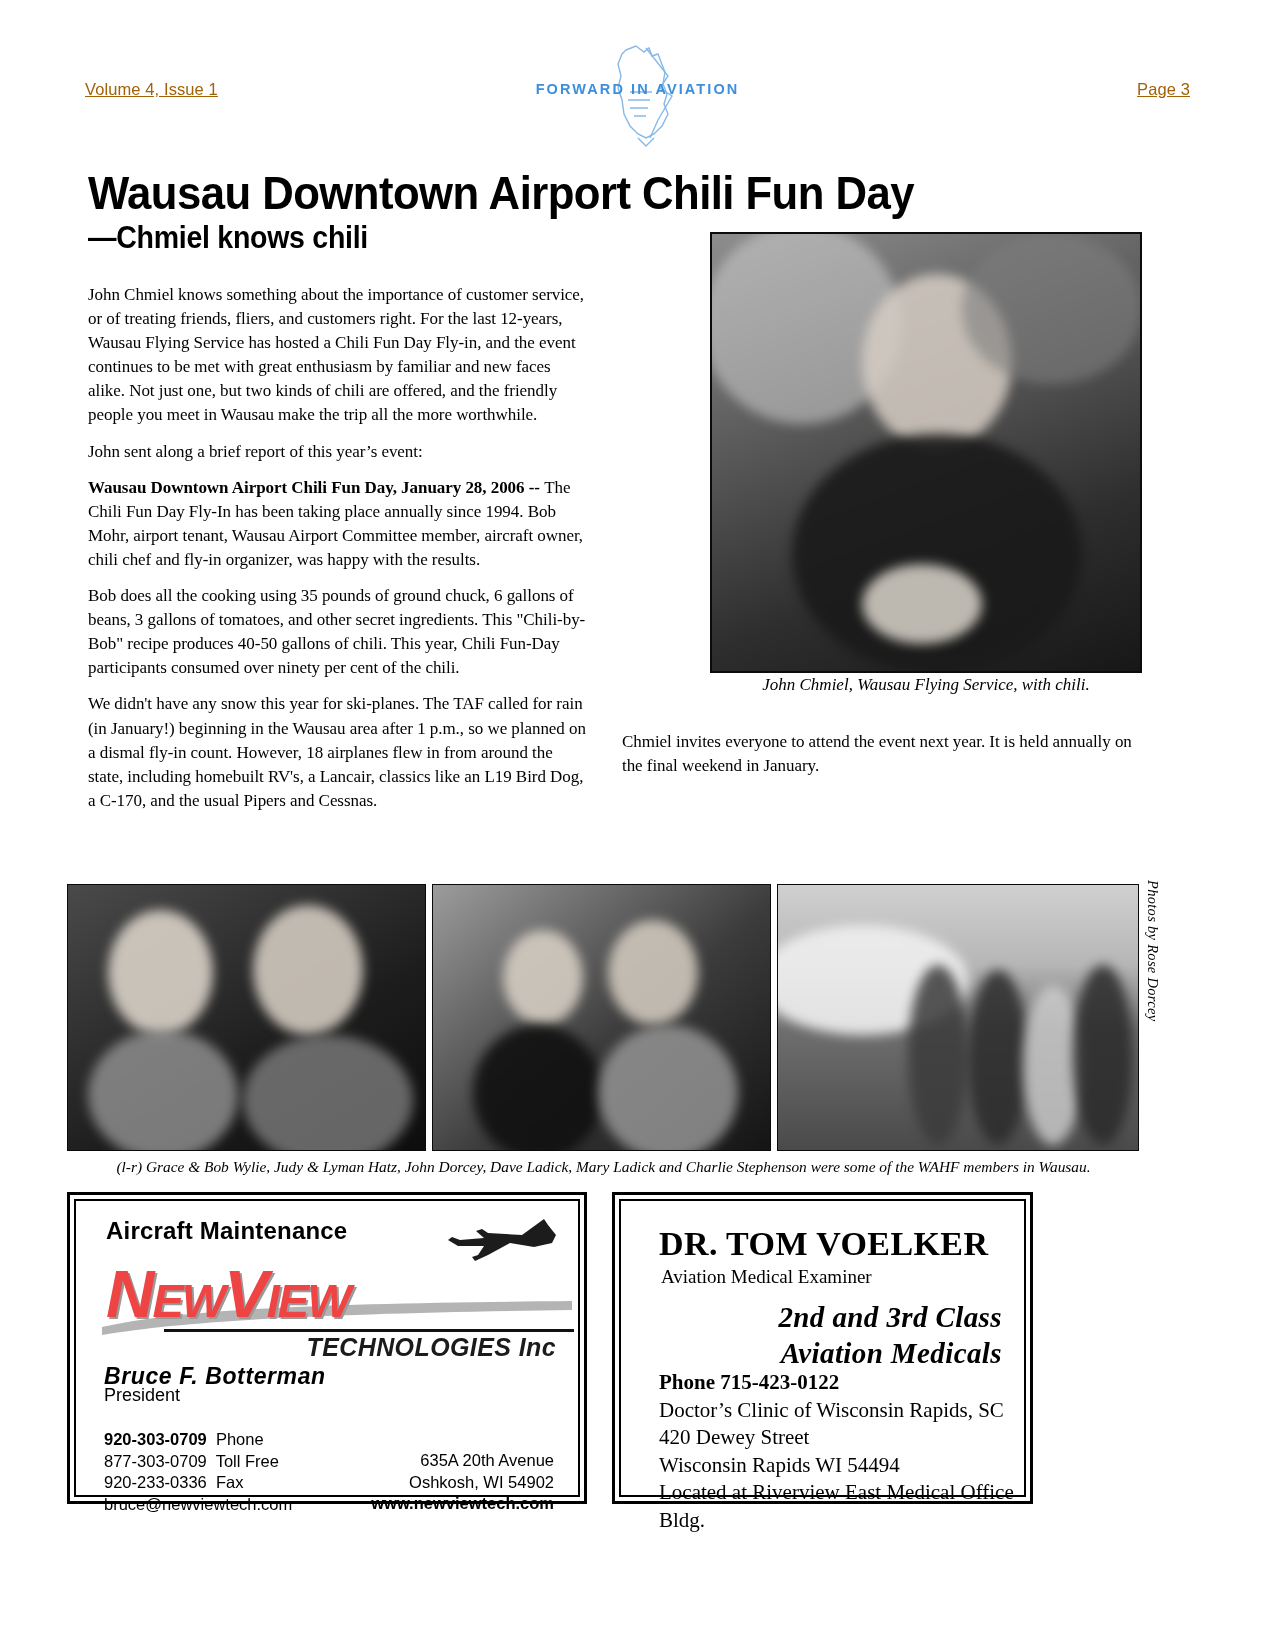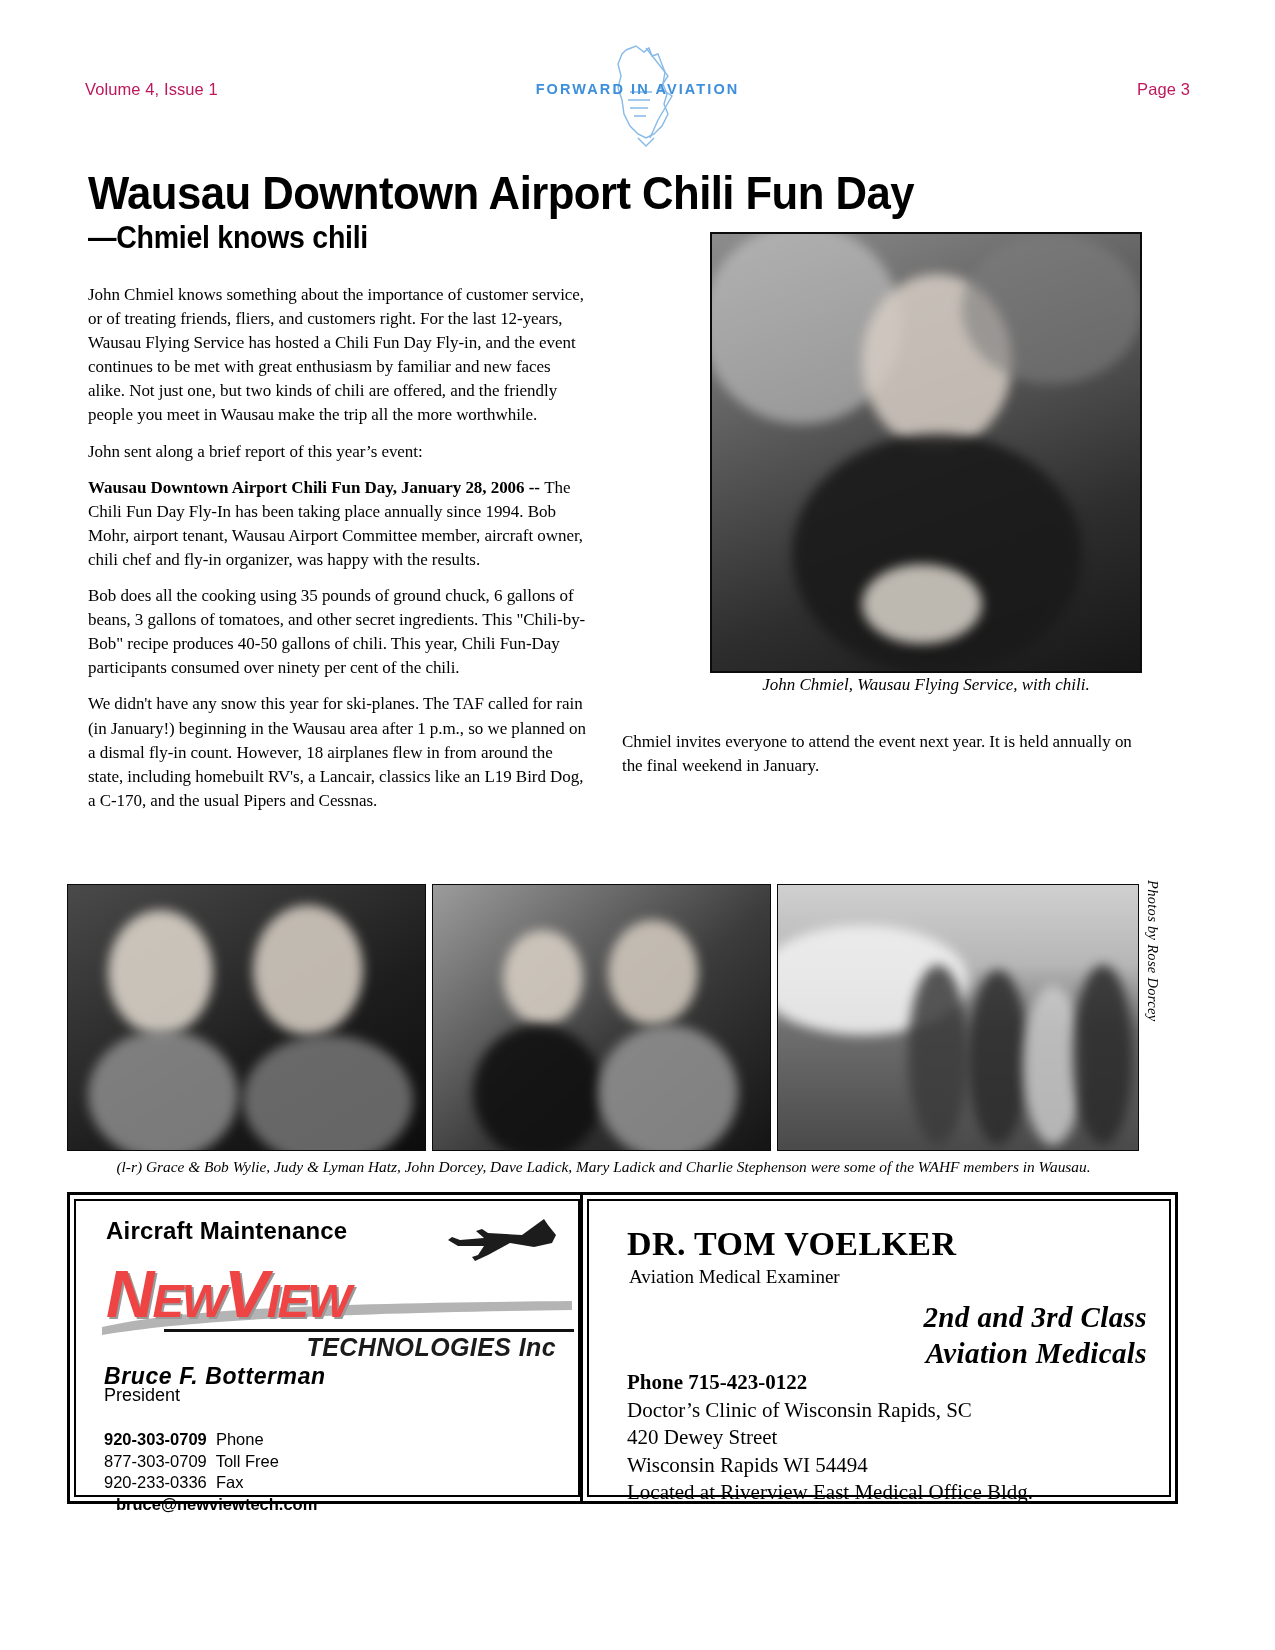--- a/index.html
+++ b/index.html
@@ -29,21 +29,22 @@
     top: 72px;
     width: 1105px;
     height: 40px;
   }
   .mast-left, .mast-right {
     position: absolute;
     top: 8px;
     font-family: "Liberation Sans", "DejaVu Sans", sans-serif;
     font-size: 16.5px;
     letter-spacing: .1px;
-    color: #be185d;
+    color: #a16207;
+    text-decoration: underline;
   }
   .mast-left { left: 0; }
   .mast-right { right: 0; }
 
   .logo-wrap {
     position: absolute;
     left: 50%;
     top: -30px;
     transform: translateX(-50%);
     width: 240px;
@@ -181,21 +182,21 @@
     background: #fff;
     box-sizing: border-box;
   }
   .ad-inner {
     position: absolute;
     inset: 4px;
     border: 2px solid #000;
     box-sizing: border-box;
   }
   .ad-left  { left: 67px;  top: 1192px; width: 520px; height: 312px; }
-  .ad-right { left: 580px; top: 1192px; width: 598px; height: 312px; }
+  .ad-right { left: 612px; top: 1192px; width: 421px; height: 312px; }
 
   
   .nv-head {
     position: absolute;
     left: 30px;
     top: 16px;
     font-family: "Liberation Sans", "DejaVu Sans", sans-serif;
     font-weight: bold;
     font-size: 24px;
     letter-spacing: .2px;
@@ -271,21 +272,21 @@
   }
   .nv-contact {
     position: absolute;
     left: 28px;
     top: 228px;
     font-family: "Liberation Sans", "DejaVu Sans", sans-serif;
     font-size: 16.5px;
     line-height: 21.5px;
   }
   .nv-contact .num { font-weight: bold; }
-  .nv-contact .em { font-weight: bold; margin-left: 12px; }
+  .nv-contact .em { font-weight: normal; }
   .nv-addr {
     position: absolute;
     right: 24px;
     top: 249px;
     text-align: right;
     font-family: "Liberation Sans", "DejaVu Sans", sans-serif;
     font-size: 16.5px;
     line-height: 21.5px;
   }
   .nv-addr .web { font-weight: bold; }
@@ -440,20 +441,25 @@
       <div class="nv-name">Bruce F. Botterman</div>
       <div class="nv-title">President</div>
 
       <div class="nv-contact">
         <div><span class="num">920-303-0709</span>&nbsp; <span>Phone</span></div>
         <div><span>877-303-0709</span>&nbsp; <span>Toll Free</span></div>
         <div><span>920-233-0336</span>&nbsp; <span>Fax</span></div>
         <div class="em">bruce@newviewtech.com</div>
       </div>
 
+      <div class="nv-addr">
+        <div>635A 20th Avenue</div>
+        <div>Oshkosh, WI 54902</div>
+        <div class="web">www.newviewtech.com</div>
+      </div>
     </div>
   </div>
 
   <div class="ad ad-right">
     <div class="ad-inner">
       <div class="dv-name">DR. TOM VOELKER</div>
       <div class="dv-role">Aviation Medical Examiner</div>
       <div class="dv-class">
         <div>2nd and 3rd Class</div>
         <div>Aviation Medicals</div>

